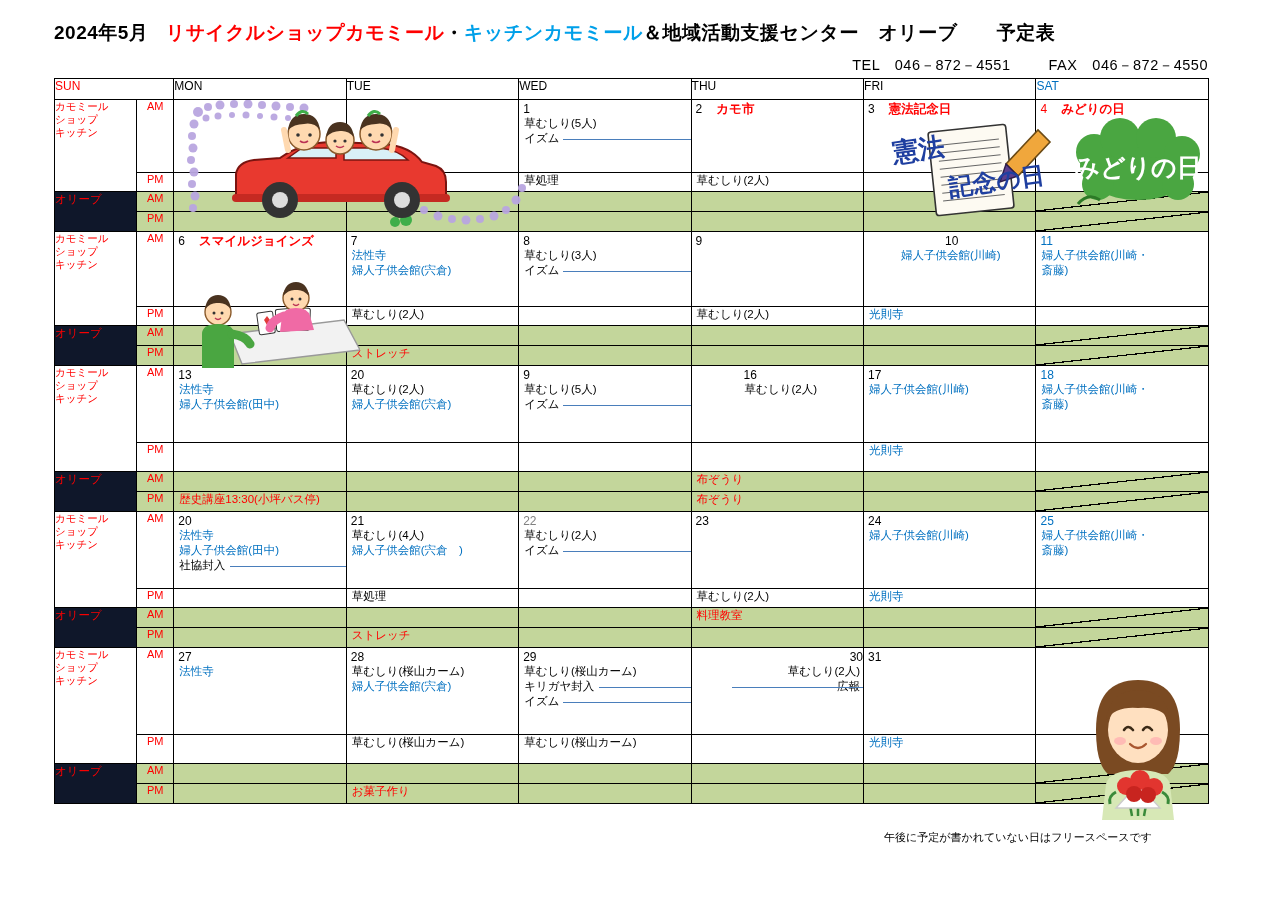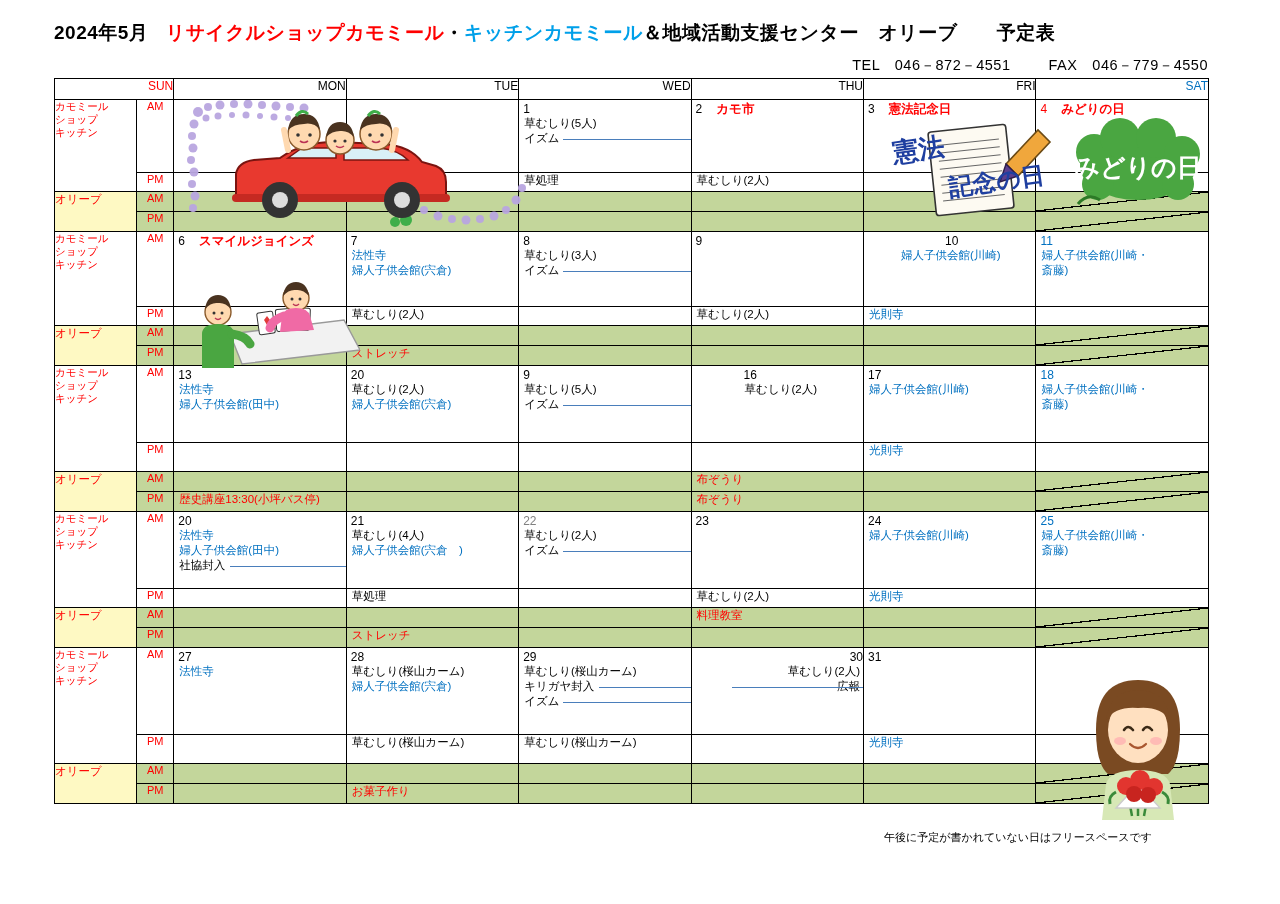--- a/index.html
+++ b/index.html
@@ -69,21 +69,21 @@
   }
 
   
   col.c-label { width: 82px; }
   col.c-ampm  { width: 37px; }
   col.c-day   { width: 172px; }
 
   
   thead th {
     height: 20px;
-    text-align: right;
+    text-align: left;
     vertical-align: middle;
     font-size: 12px;
     font-weight: normal;
     margin-top: 31px;
   }
   th.head-sun { color: #ff0000; }
   th.head-sat { color: #0070c0; }
 
   
   td.lbl-kamo {
@@ -106,21 +106,21 @@
     vertical-align: middle;
     color: #ff0000;
     font-size: 11px;
   }
 
   
   td.olive-cell {
     background: #c3d69b;
   }
   td.lbl-olive {
-    background: #fef9c3;
+    background: #0f172a;
   }
 
   
   .daynum {
     font-size: 12px;
     padding: 2px 0 0 4px;
     display: inline-block;
   }
   .daynum.red  { color: #ff0000; }
   .daynum.blue { color: #0070c0; }
@@ -188,21 +188,21 @@
 <body>
 
 <div class="sheet">
 
   <div class="title-row">
     <span class="t-date">2024年5月</span>
     <span>&nbsp;&nbsp;</span><span class="t-red">リサイクルショップカモミール</span><span class="t-sep">・</span><span class="t-blue">キッチンカモミール</span><span class="t-black">＆地域活動支援センター　オリーブ　　予定表</span>
   </div>
 
   <div class="contact-row">
-    <span>TEL　046－872－4551</span><span class="fax">FAX　046－779－4550</span>
+    <span>TEL　046－872－4551</span><span class="fax">FAX　046－872－4550</span>
   </div>
 
   <table class="cal">
     <colgroup>
       <col class="c-label">
         <col class="c-ampm">
       <col class="c-day">
         <col class="c-day">
         <col class="c-day">
         <col class="c-day">

